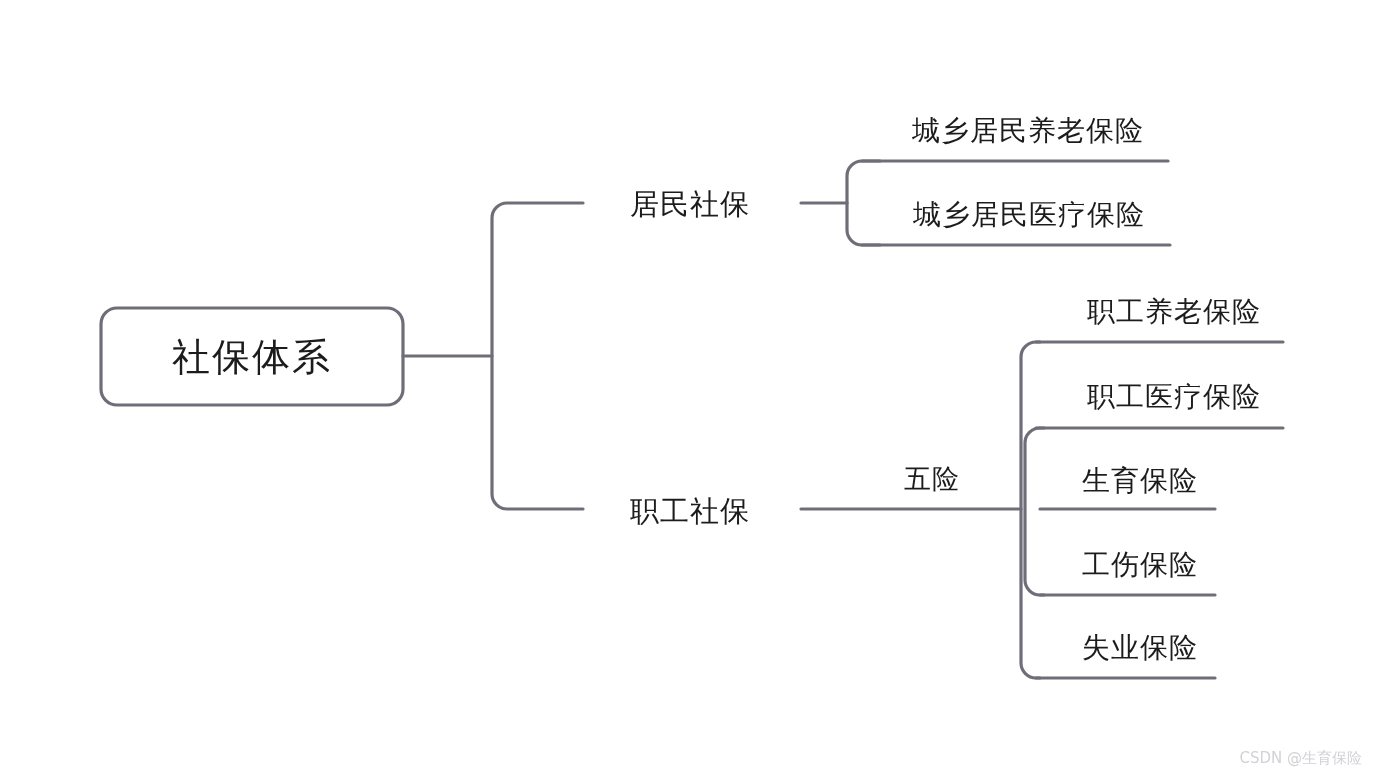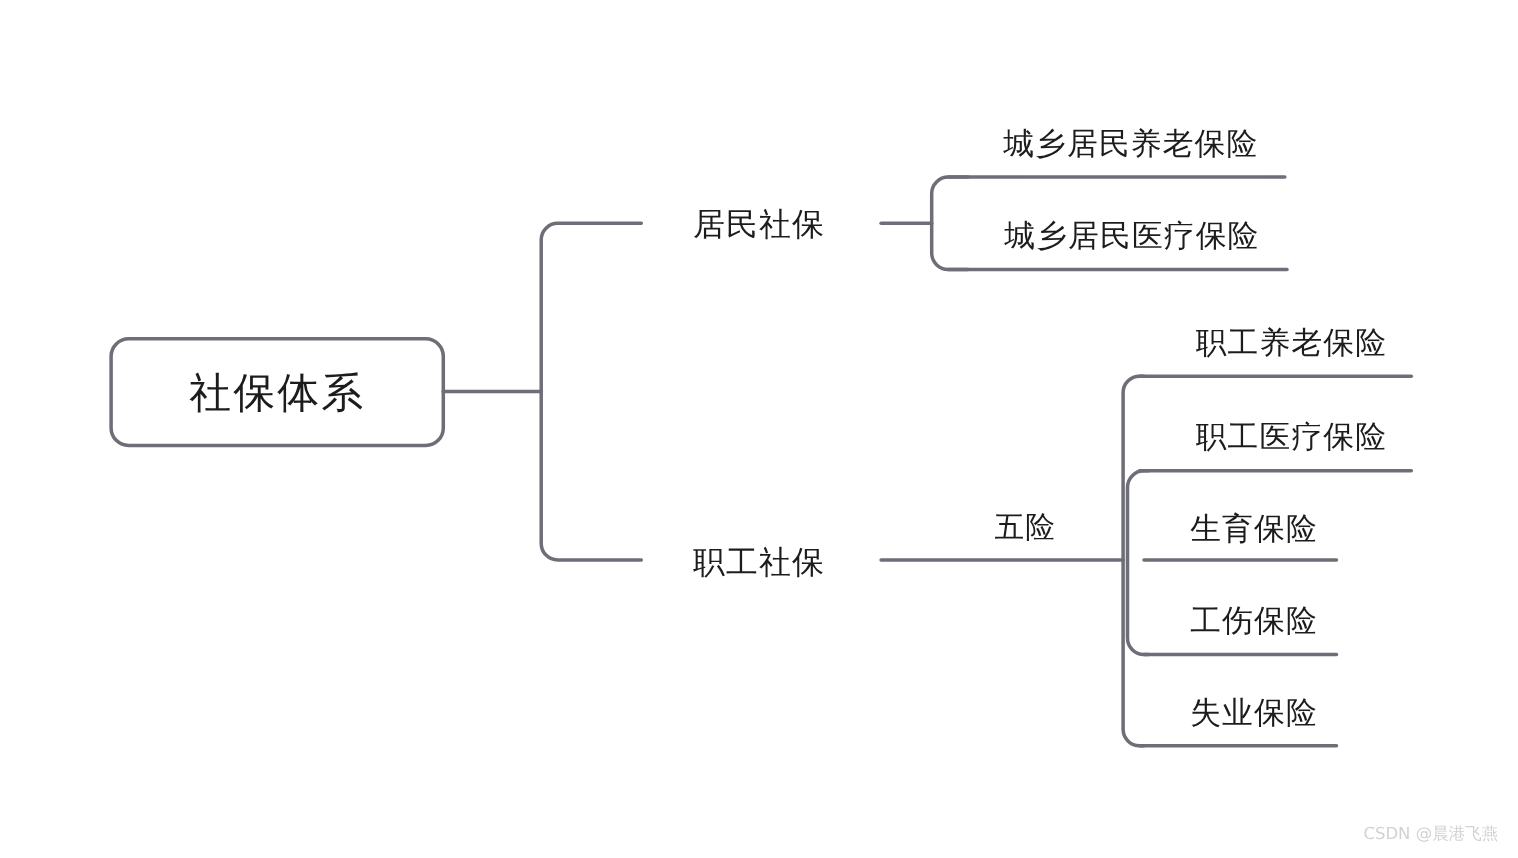--- a/index.html
+++ b/index.html
@@ -109,13 +109,13 @@
   <text class="leaf-label" x="1140" y="490" text-anchor="middle">生育保险</text>
 
   <path class="conn" d="M1040,595 L1215,595"></path>
   <text class="leaf-label" x="1140" y="574" text-anchor="middle">工伤保险</text>
 
   <path class="conn" d="M1036,678 L1215,678"></path>
   <text class="leaf-label" x="1140" y="657" text-anchor="middle">失业保险</text>
 
 </svg>
 
-<div class="watermark">CSDN @晨港飞燕</div>
+<div class="watermark">CSDN @生育保险</div>
 
 </body></html>

